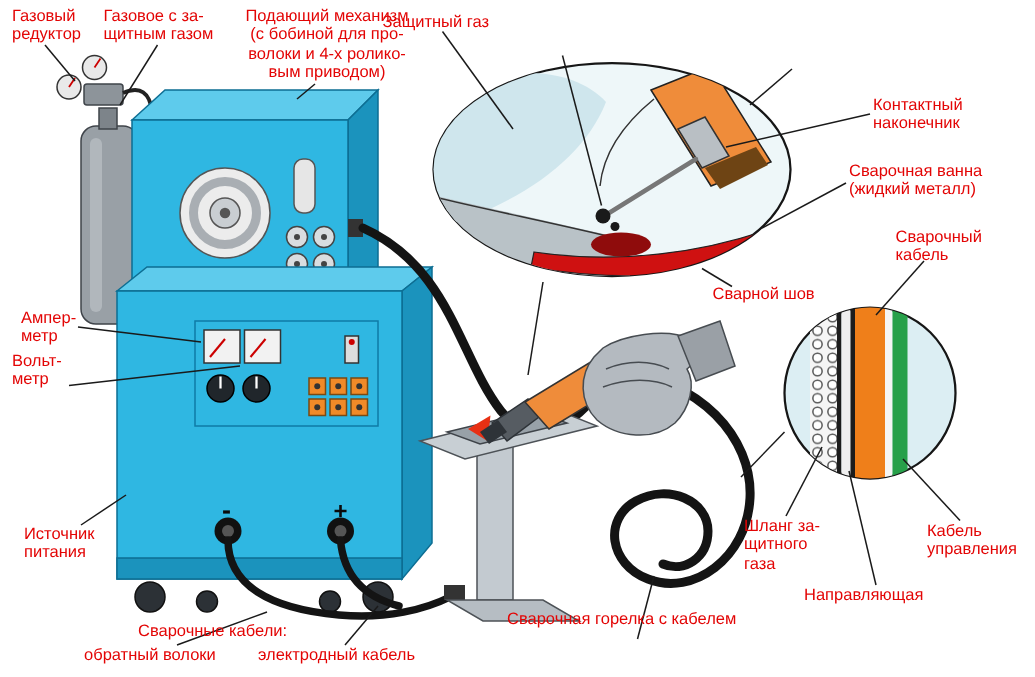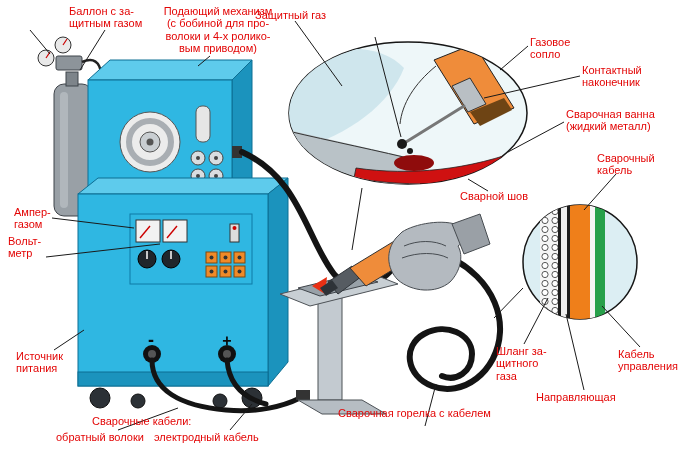--- a/index.html
+++ b/index.html
@@ -186,46 +186,46 @@
       <line x1="640" y1="347" x2="602" y2="306"></line>
       <line x1="584" y1="390" x2="566" y2="314"></line>
       <line x1="118" y1="430" x2="178" y2="408"></line>
       <line x1="230" y1="430" x2="252" y2="404"></line>
       <line x1="425" y1="426" x2="436" y2="384"></line>
       <line x1="352" y1="250" x2="362" y2="188"></line>
       <line x1="523" y1="288" x2="494" y2="318"></line>
     </g>
   </svg>
 
-  <div class="lbl" style="left:69px;top:5px;width:88px">Баллон с за-
+  <div class="lbl" style="left:8px;top:5px;width:58px">Газовый
+редуктор</div>
+  <div class="lbl" style="left:69px;top:5px;width:88px">Газовое с за-
 щитным газом</div>
   <div class="lbl c" style="left:157px;top:5px;width:122px">Подающий механизм
 (с бобиной для про-
 волоки и 4-х ролико-
 вым приводом)</div>
   <div class="lbl" style="left:255px;top:9px;width:84px">Защитный газ</div>
-  <div class="lbl" style="left:530px;top:36px;width:56px">Газовое
-сопло</div>
   <div class="lbl" style="left:582px;top:64px;width:78px">Контактный
 наконечник</div>
   <div class="lbl" style="left:566px;top:108px;width:112px">Сварочная ванна
 (жидкий металл)</div>
   <div class="lbl" style="left:597px;top:152px;width:72px">Сварочный
 кабель</div>
-  <div class="lbl" style="left:460px;top:190px;width:84px">Сварной шов</div>
+  <div class="lbl" style="left:475px;top:190px;width:84px">Сварной шов</div>
   <div class="lbl" style="left:14px;top:206px;width:46px">Ампер-
-газом</div>
+метр</div>
   <div class="lbl" style="left:8px;top:235px;width:44px">Вольт-
 метр</div>
   <div class="lbl" style="left:496px;top:345px;width:60px">Шланг за-
 щитного
 газа</div>
   <div class="lbl" style="left:16px;top:350px;width:62px">Источник
 питания</div>
   <div class="lbl" style="left:618px;top:348px;width:68px">Кабель
 управления</div>
   <div class="lbl" style="left:536px;top:391px;width:96px">Направляющая</div>
   <div class="lbl" style="left:92px;top:415px;width:128px">Сварочные кабели:</div>
   <div class="lbl" style="left:56px;top:431px;width:104px">обратный волоки</div>
-  <div class="lbl" style="left:154px;top:431px;width:126px">электродный кабель</div>
+  <div class="lbl" style="left:172px;top:431px;width:126px">электродный кабель</div>
   <div class="lbl" style="left:338px;top:407px;width:178px">Сварочная горелка с кабелем</div>
 
 </div>
 
 </body></html>

